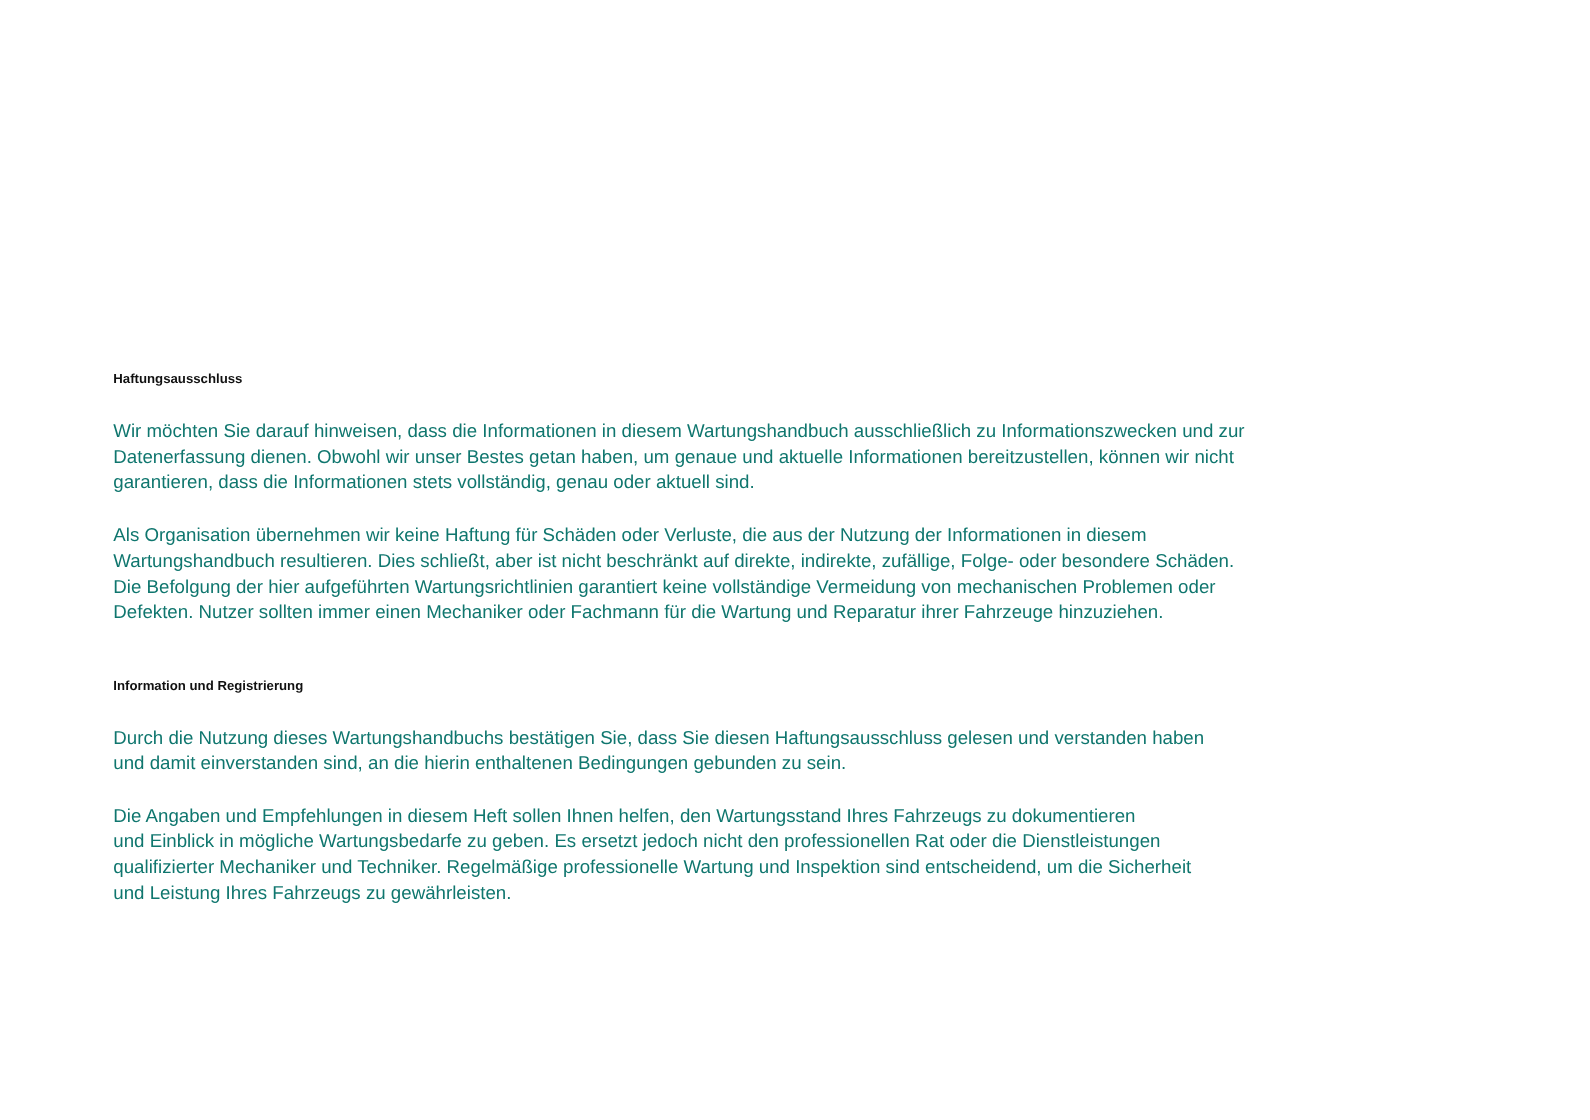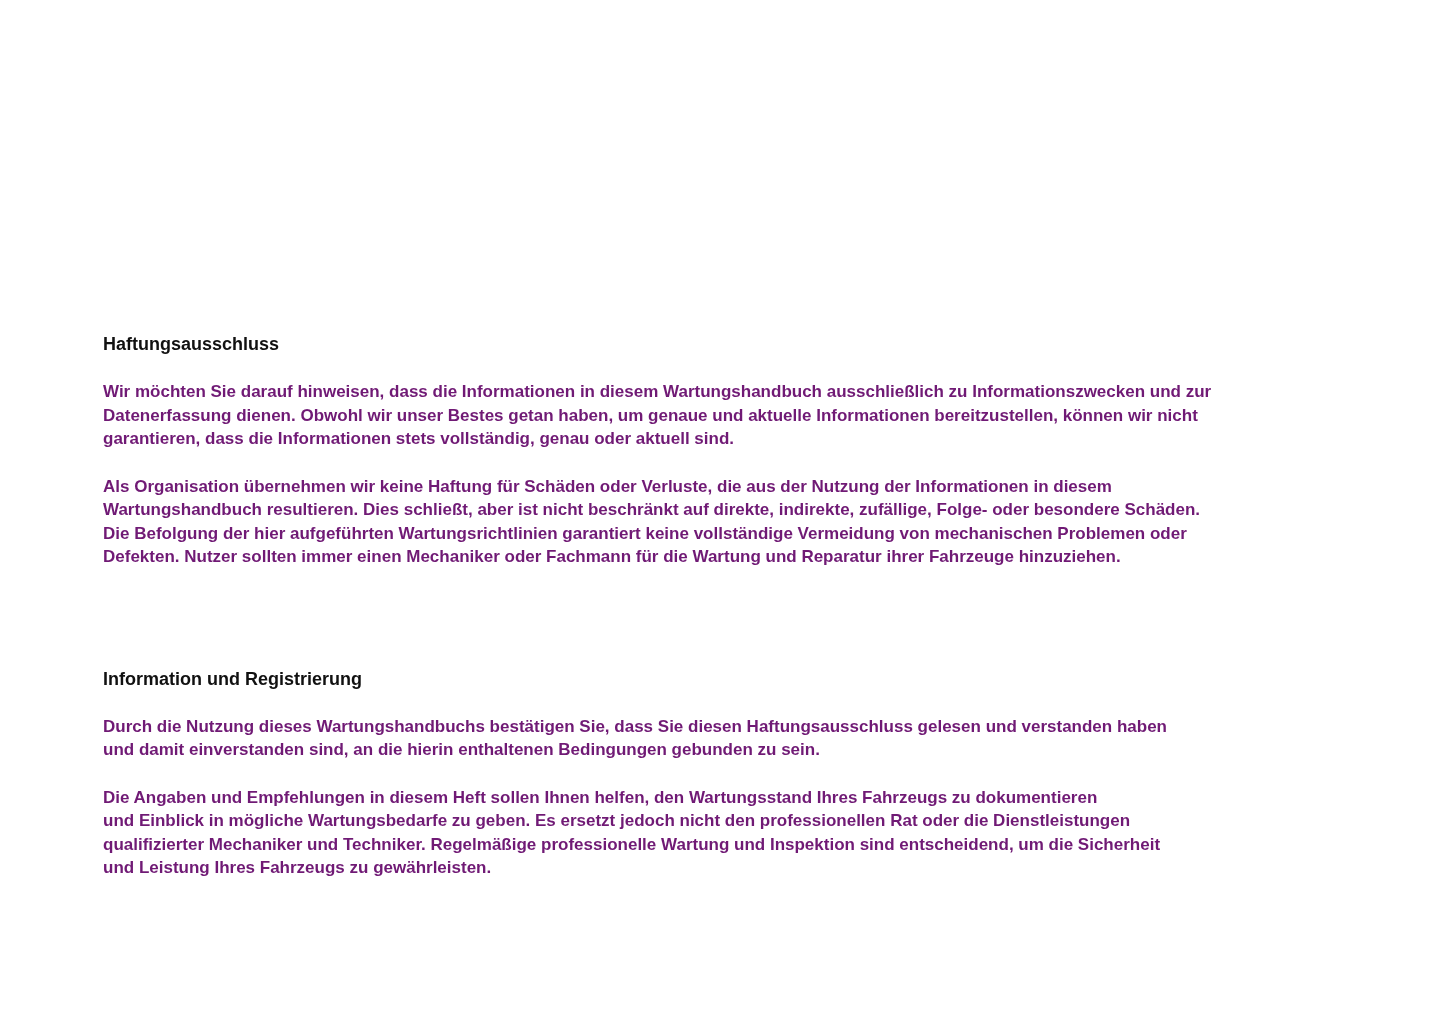--- a/index.html
+++ b/index.html
@@ -18,35 +18,34 @@
     background: #ffffff;
   }
   .content {
     position: absolute;
     left: 103px;
     top: 332px;
     width: 1280px;
     color: #111111;
   }
   .section-heading {
-    font-size: 18px;
+    font-size: 12px;
     line-height: 24px;
     font-weight: bold;
     color: #111111;
   }
   .paragraph {
     margin-top: 24px;
     font-size: 17px;
     line-height: 23.5px;
-    color: #701a75;
+    color: #0f766e;
     white-space: pre-line; 
-    font-weight: bold;
   }
   .section + .section {
-    margin-top: 98px;
+    margin-top: 42px;
   }
 </style>
 </head>
 <body>
 
 <div class="page">
   <div class="content">
 
     <div class="section">
       <h2 class="section-heading">Haftungsausschluss</h2>

